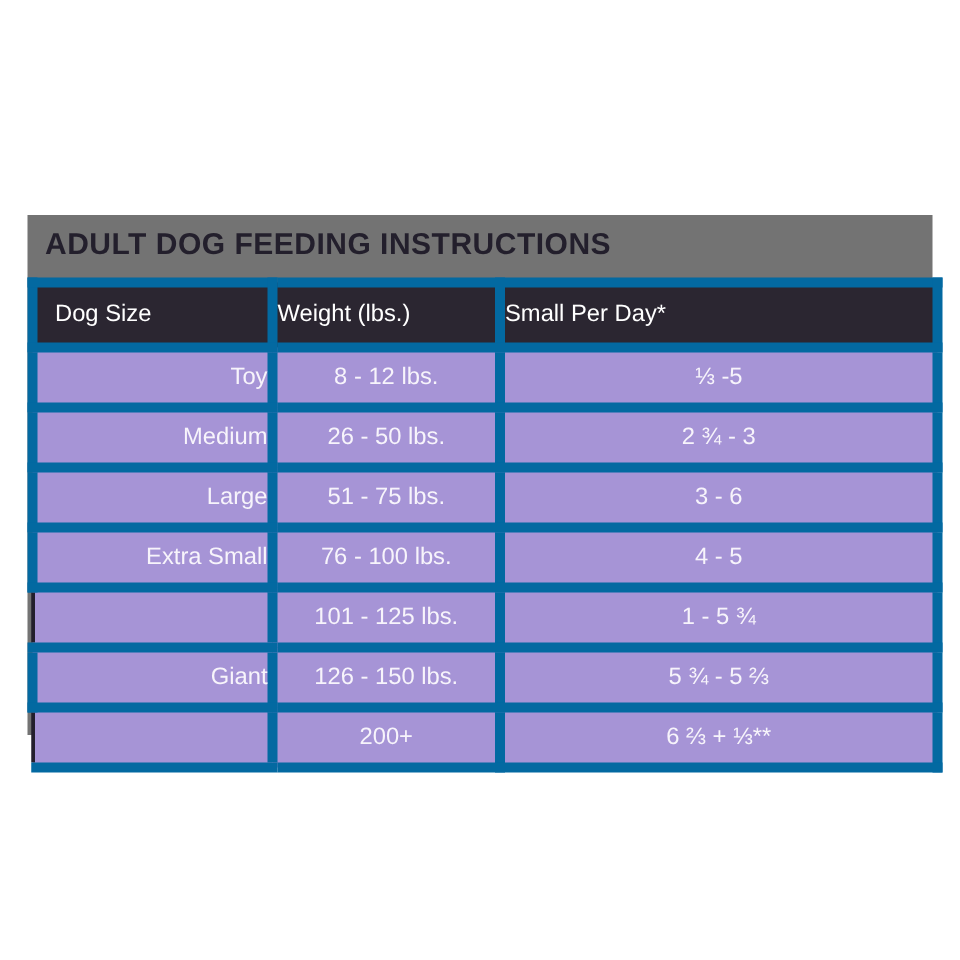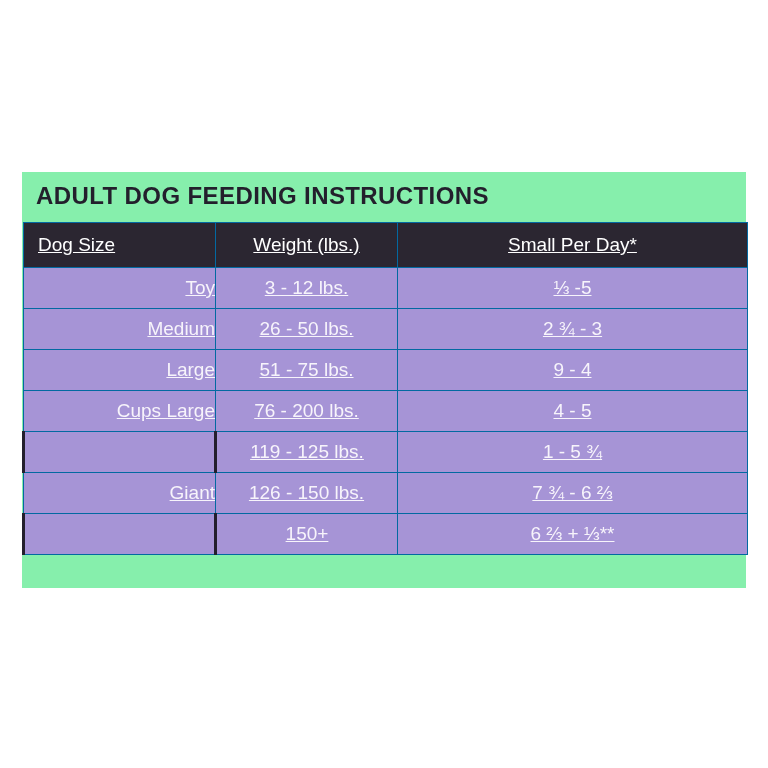--- a/index.html
+++ b/index.html
@@ -12,21 +12,21 @@
     background: #ffffff;
     font-family: "Liberation Sans", sans-serif;
     overflow: hidden;
   }
   #panel {
     position: absolute;
     left: 22px;
     top: 172px;
     width: 724px;
     height: 416px;
-    background: #86efac;
+    background: #737373;
     box-sizing: border-box;
   }
   #title {
     position: absolute;
     left: 14px;
     top: 10px;
     font-size: 24px;
     font-weight: bold;
     letter-spacing: 0.4px;
     color: #231f2c;
@@ -38,43 +38,42 @@
     top: 50px;
     width: 724px;
     border-collapse: collapse;
     table-layout: fixed;
   }
   col.c1 { width: 192px; }
   col.c2 { width: 182px; }
   col.c3 { width: 350px; }
 
   td, th {
-    border: 1px solid #0369a1;
+    border: 8px solid #0369a1;
     background: #a694d6;
     color: #ffffff;
     font-size: 19px;
     font-weight: normal;
     height: 40px;
     padding: 0;
     vertical-align: middle;
     font-family: "Liberation Sans", sans-serif;
-    text-decoration: underline;
   }
   thead th {
     background: #2b2631;
     color: #ffffff;
     font-size: 19px;
     height: 44px;
   }
   .hleft {
     text-align: left;
     padding-left: 14px;
   }
   .hcenter {
-    text-align: center;
+    text-align: left;
   }
   .cleft {
     text-align: right;
     padding-left: 14px;
     color: #f7f4fb;
   }
   .ccenter {
     text-align: center;
     color: #f7f4fb;
   }
@@ -102,49 +101,49 @@
     <thead>
       <tr>
         <th class="hleft">Dog Size</th>
         <th class="hcenter">Weight (lbs.)</th>
         <th class="hcenter">Small Per Day*</th>
       </tr>
     </thead>
     <tbody>
       <tr>
         <td class="cleft">Toy</td>
-        <td class="ccenter">3 - 12 lbs.</td>
+        <td class="ccenter">8 - 12 lbs.</td>
         <td class="ccenter frac">⅓ -5</td>
       </tr>
       <tr>
         <td class="cleft">Medium</td>
         <td class="ccenter">26 - 50 lbs.</td>
         <td class="ccenter frac">2 ¾ - 3</td>
       </tr>
       <tr>
         <td class="cleft">Large</td>
         <td class="ccenter">51 - 75  lbs.</td>
-        <td class="ccenter frac">9 - 4</td>
+        <td class="ccenter frac">3 - 6</td>
       </tr>
       <tr>
-        <td class="cleft">Cups Large</td>
-        <td class="ccenter">76 - 200 lbs.</td>
+        <td class="cleft">Extra Small</td>
+        <td class="ccenter">76 - 100 lbs.</td>
         <td class="ccenter frac">4 - 5</td>
       </tr>
       <tr>
         <td class="cleft blank"></td>
-        <td class="ccenter">119 - 125 lbs.</td>
+        <td class="ccenter">101 - 125 lbs.</td>
         <td class="ccenter frac">1 - 5 ¾</td>
       </tr>
       <tr>
         <td class="cleft">Giant</td>
         <td class="ccenter">126 - 150 lbs.</td>
-        <td class="ccenter frac">7 ¾ - 6 ⅔</td>
+        <td class="ccenter frac">5 ¾ - 5 ⅔</td>
       </tr>
       <tr>
         <td class="cleft blank"></td>
-        <td class="ccenter">150+</td>
+        <td class="ccenter">200+</td>
         <td class="ccenter frac">6 ⅔ + ⅓**</td>
       </tr>
     </tbody>
   </table>
 
 </div>
 
 </body></html>

